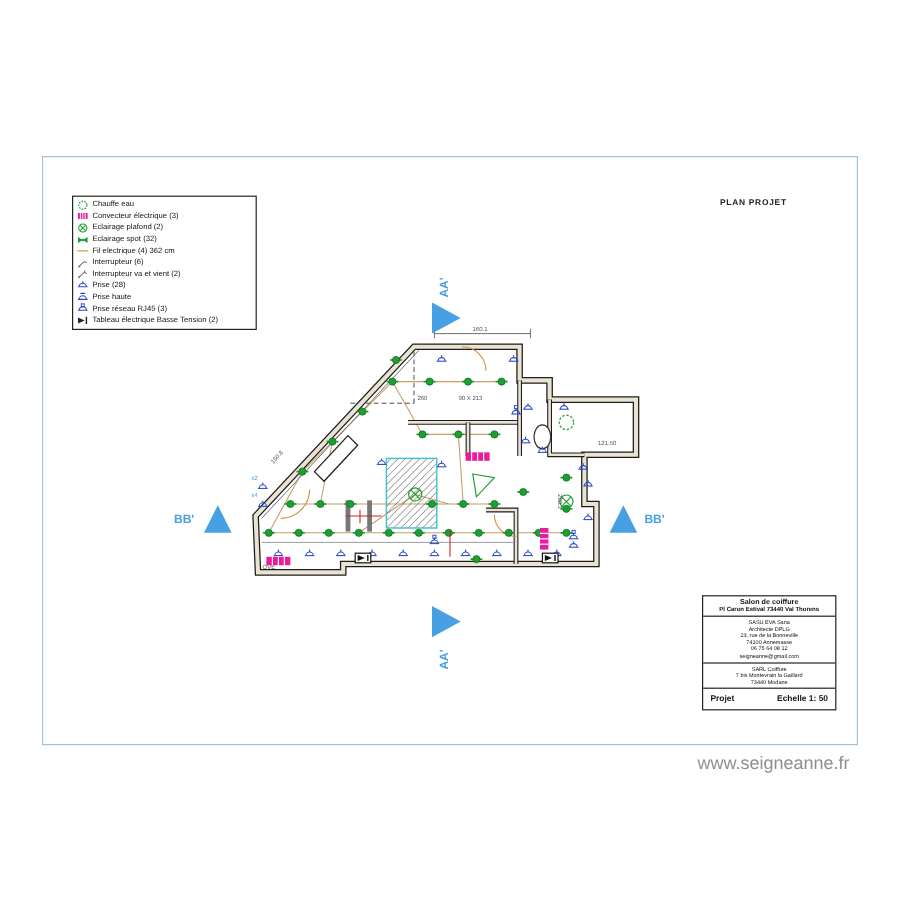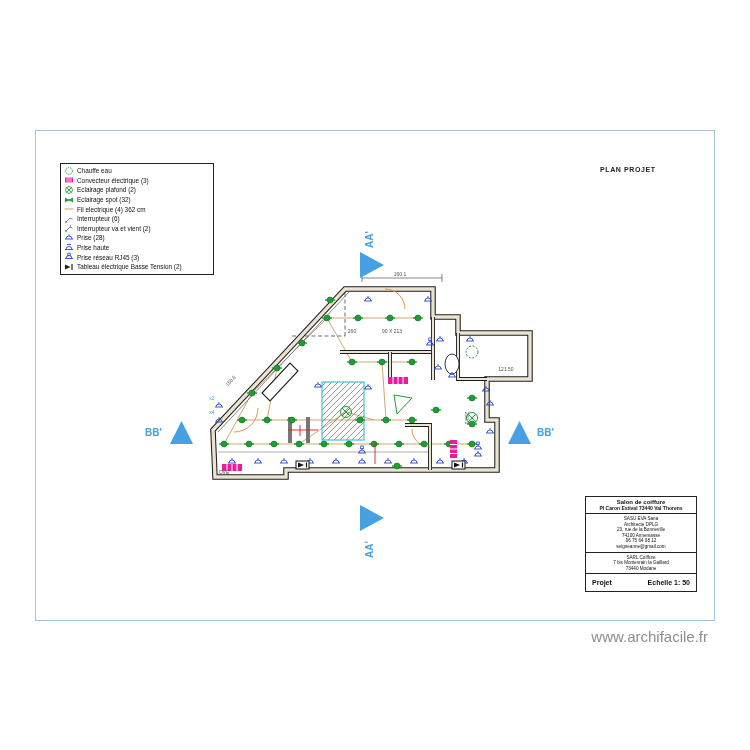--- a/index.html
+++ b/index.html
@@ -533,15 +533,15 @@
       <div>SARL Coiffure</div>
       <div>7 bis Montevrain la Gaillard</div>
       <div>73440 Modane</div>
     </div>
     <div class="ib-footer">
       <span>Projet</span>
       <span>Echelle 1: 50</span>
     </div>
   </div>
 
-  <div class="watermark">www.archifacile.fr</div>
+  <div class="watermark">www.seigneanne.fr</div>
 
 </div>
 
 </body></html>

